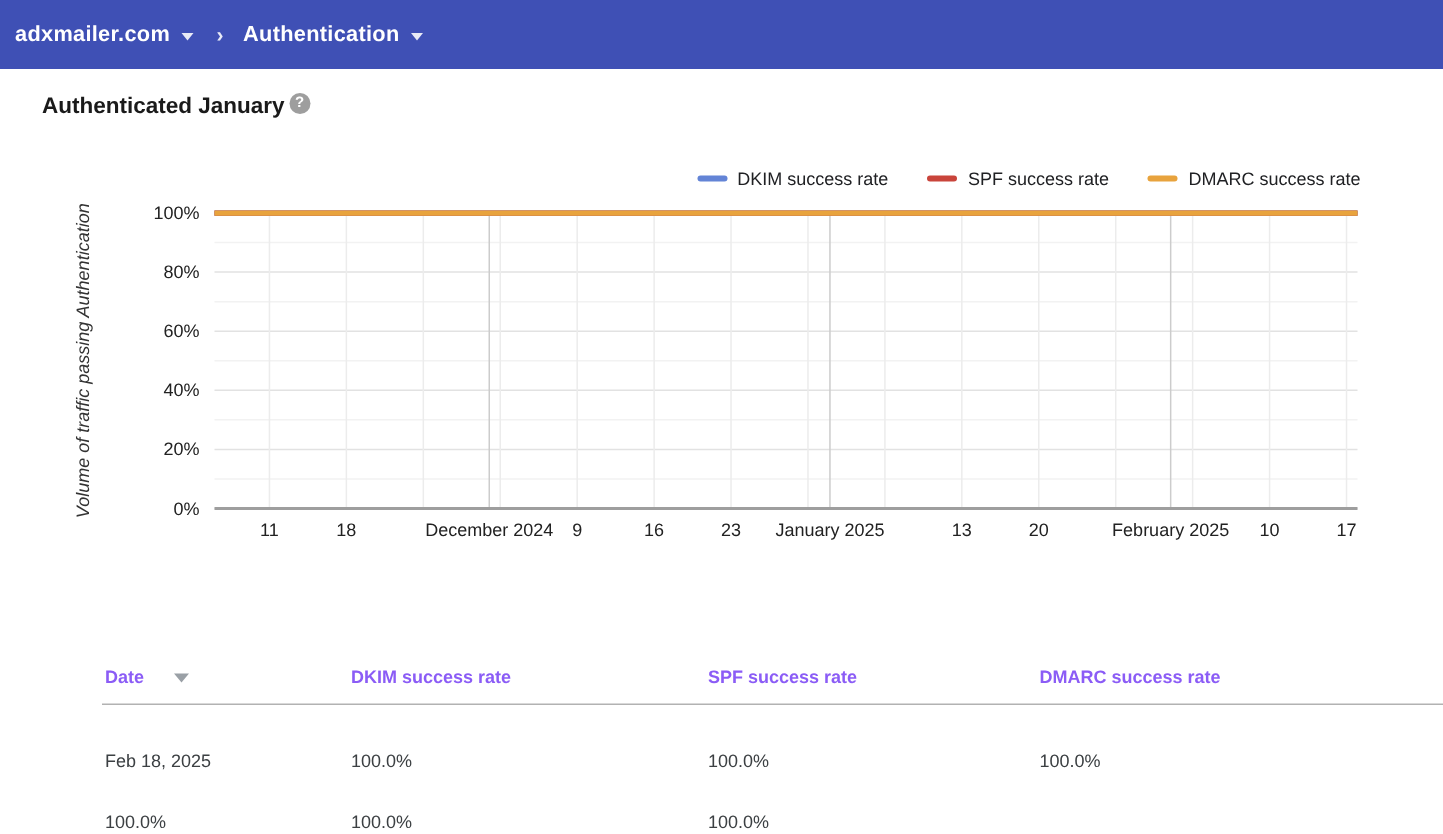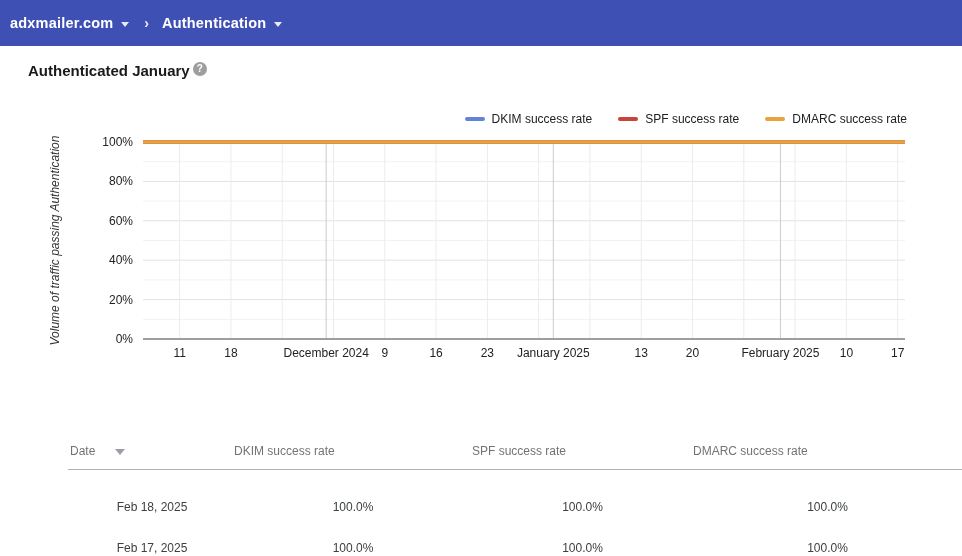--- a/index.html
+++ b/index.html
@@ -31,27 +31,27 @@
 
   
   .chart-svg { position:absolute; left:0; top:130px; }
   .tick-label { font-size:12px; fill:#222; }
   .y-title { font-size:12px; font-style:italic; fill:#333; }
 
   
   .table-rule { position:absolute; left:68px; right:0; top:469px; height:1px; background:#b2b2b2; }
   .dtable { position:absolute; left:70px; top:444px; right:0; }
   .thead, .trow { display:grid; grid-template-columns:164px 238px 221px 1fr; align-items:center; }
-  .th { font-size:12px; font-weight:400; color:#737373; display:flex; align-items:center; gap:20px; cursor:pointer; }
+  .th { font-size:12px; font-weight:700; color:#8b5cf6; display:flex; align-items:center; gap:20px; cursor:pointer; }
   .sort-arrow { width:0; height:0; border-left:5px solid transparent;
     border-right:5px solid transparent; border-top:6px solid #9aa0a6; margin-top:1px; }
   .trow { margin:0; }
   .trow-1 { padding-top:42px; }
   .trow-2 { padding-top:27px; }
-  .td { font-size:12px; color:#3c4043;text-align:center; }
+  .td { font-size:12px; color:#3c4043; }
 </style>
 </head>
 <body>
 
 <div class="stage">
 
   <div class="topbar">
     <div class="crumb">
       <span class="crumb-label">adxmailer.com</span>
       <span class="caret"></span>
@@ -149,20 +149,19 @@
       <div class="th">SPF success rate</div>
       <div class="th">DMARC success rate</div>
     </div>
     <div class="trow trow-1">
       <div class="td">Feb 18, 2025</div>
       <div class="td">100.0%</div>
       <div class="td">100.0%</div>
       <div class="td">100.0%</div>
     </div>
     <div class="trow trow-2">
-      <div class="td">Feb 17, 2025</div>
       <div class="td">100.0%</div>
       <div class="td">100.0%</div>
       <div class="td">100.0%</div>
     </div>
   </div>
 
 </div>
 
 </body></html>

